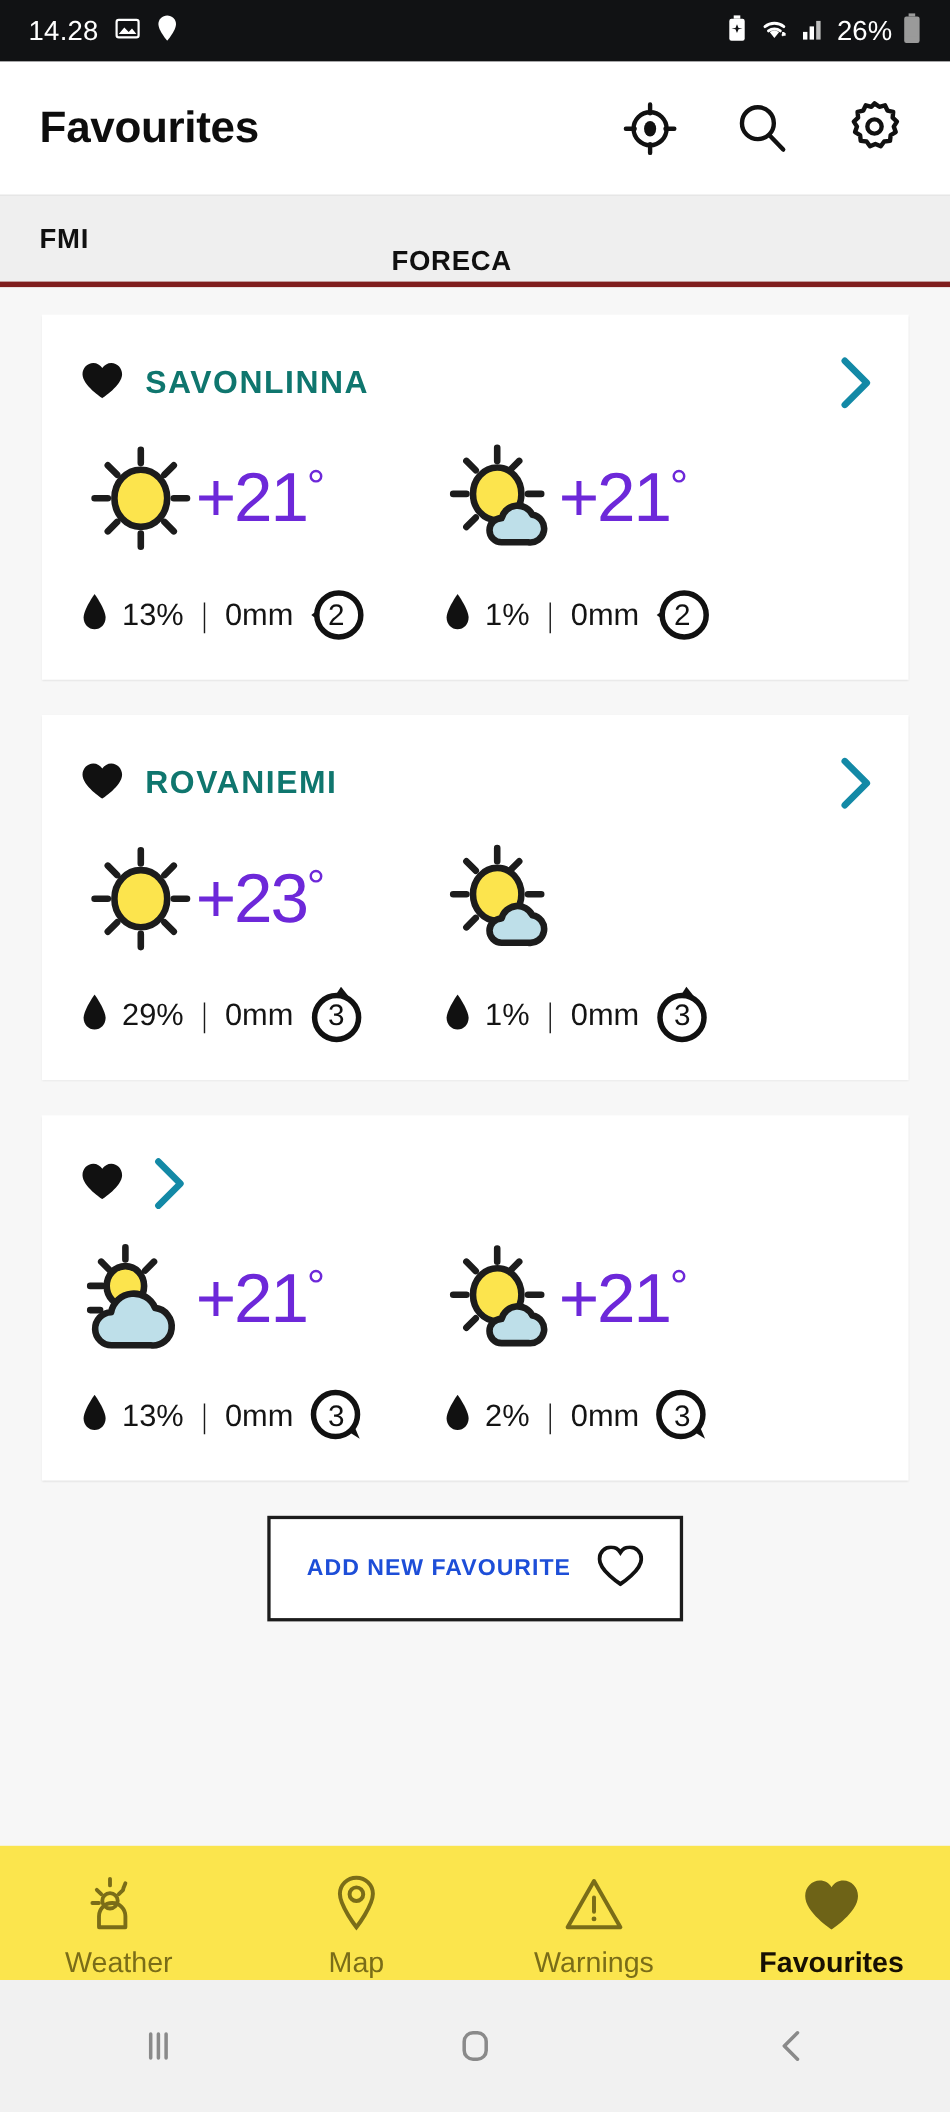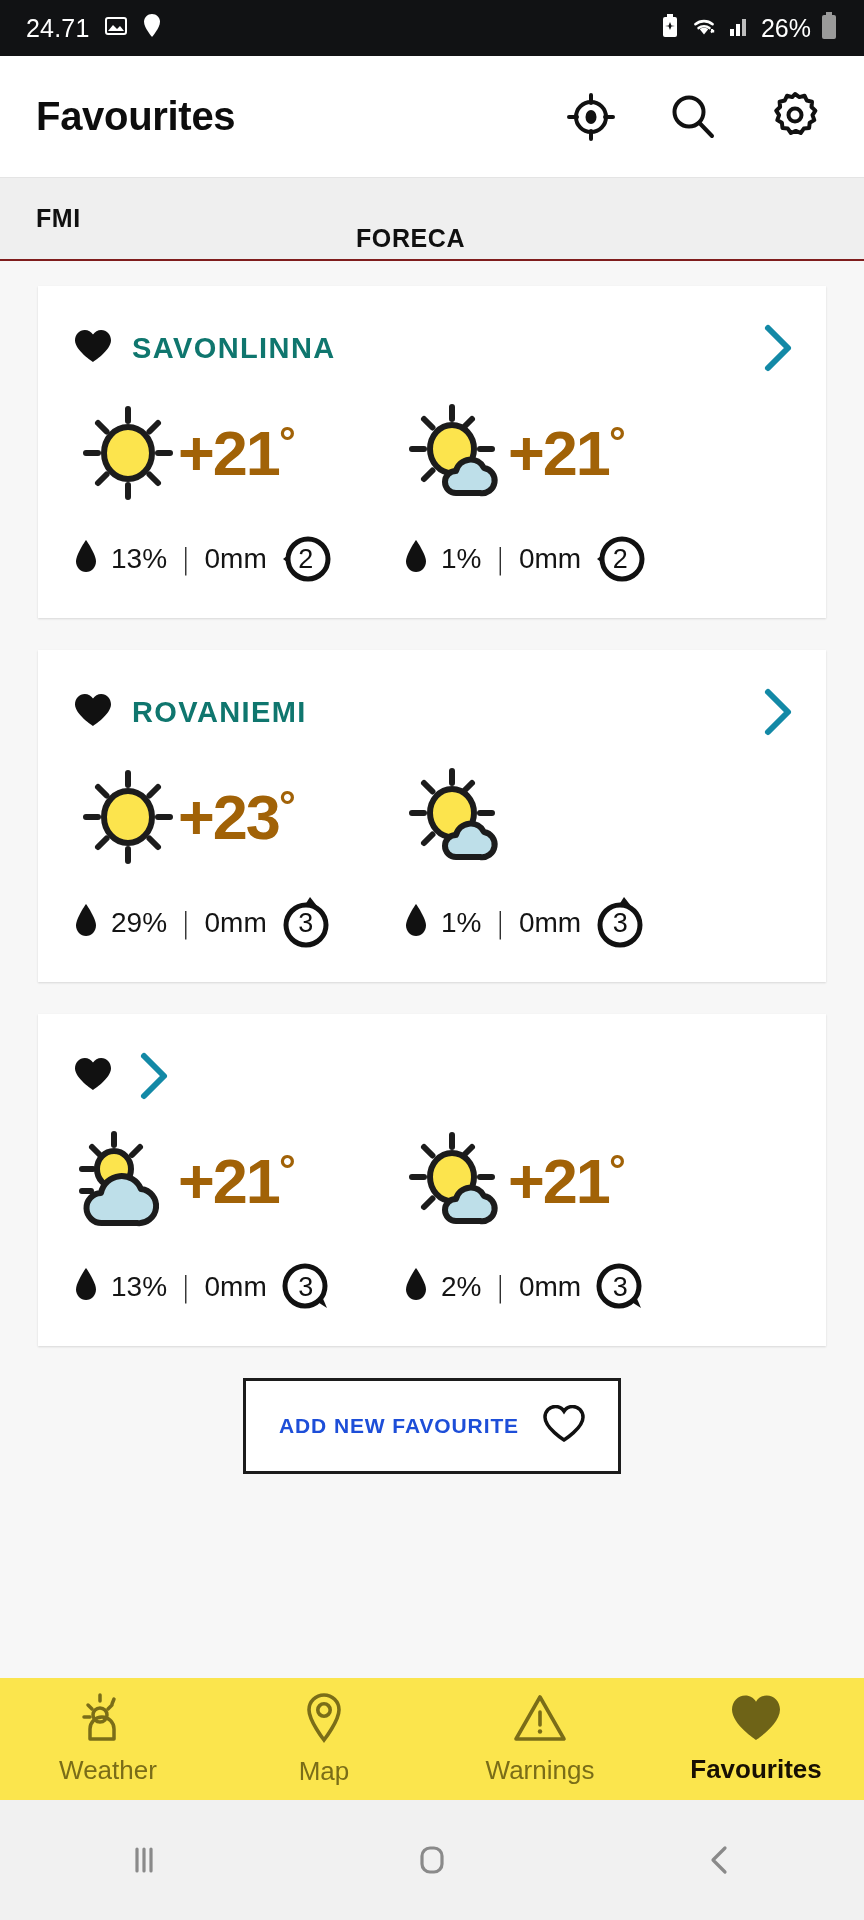--- a/index.html
+++ b/index.html
@@ -34,21 +34,21 @@
     letter-spacing: -0.3px;
   }
   .appbar-actions { display: flex; align-items: center; gap: 44px; padding-right: 6px; }
   .act { width: 58px; height: 58px; display: flex; align-items: center; justify-content: center; }
 
   
   .srcrow {
     height: 84px; background: #efefef;
     display: flex; align-items: center;
     border-top: 1px solid #e4e4e4;
-    border-bottom: 2px solid #7f1d1d;
+    border-bottom: 5px solid #7f1d1d;
   }
   .srcrow .col { font-size: 25px; font-weight: 700; letter-spacing: .6px; color: #101010; }
   .srcrow .col.fmi { width: 352px; padding-left: 36px; }
   .srcrow .col.foreca { padding-left: 4px; margin-top: 40px; }
 
   
   .list { padding-top: 25px; }
   .card {
     background: #fff; margin: 0 38px 32px 38px;
     box-shadow: 0 1px 2px rgba(0,0,0,.13);
@@ -66,21 +66,21 @@
   }
   .chev { display: flex; align-items: center; }
 
   .cols { display: flex; padding: 18px 0 0 0; }
   .col-block { width: 352px; padding-left: 36px; }
   .col-block.second { padding-left: 14px; }
 
   .temprow { display: flex; align-items: center; height: 118px; }
   .wicon { width: 108px; height: 104px; flex: 0 0 auto; }
   .temp {
-    font-size: 63px; font-weight: 700; color: #a16207;
+    font-size: 63px; font-weight: 400; color: #6d28d9;
     letter-spacing: -2px; margin-left: -4px; white-space: nowrap;
   }
   .temp .deg { font-size: 42px; vertical-align: 18px; }
 
   .metarow {
     display: flex; align-items: center; gap: 0;
     margin-top: 18px; font-size: 28px; color: #141414;
     font-family: "DejaVu Sans", sans-serif;
   }
   .drop { margin-right: 13px; }
@@ -99,21 +99,21 @@
   .addfav {
     border: 3px solid #1c1c1c; background: #fff;
     width: 378px; height: 96px;
     display: flex; align-items: center; justify-content: center; gap: 24px;
   }
   .addfav-label { font-size: 21px; font-weight: 700; letter-spacing: .9px; color: #1d4ed8; }
 
   
   .bottomnav {
     position: absolute; left: 0; bottom: 120px; width: 864px; height: 122px;
-    background: #fbe54d; display: flex; align-items: center;
+    background: #fbe54d; display: flex; align-items: flex-end;
   }
   .navitem {
     flex: 1; display: flex; flex-direction: column; align-items: center; gap: 8px;
   }
   .navlabel { font-size: 26px; color: #7a6d18; }
   .navitem.active .navlabel { color: #171003; font-weight: 700; }
 
   
   .androidnav {
     position: absolute; left: 0; bottom: 0; width: 864px; height: 120px;
@@ -121,21 +121,21 @@
   }
   .androidnav > div { flex: 1; display: flex; align-items: center; justify-content: center; }
 </style>
 </head>
 <body>
 
 <div class="screen">
 
   <div class="statusbar">
     <div class="sb-left">
-      <span class="sb-time">24.71</span>
+      <span class="sb-time">14.28</span>
       <span class="ic">
         <svg width="24" height="24" viewBox="0 0 24 24">
             <rect x="2" y="4" width="20" height="16" rx="2" fill="none" stroke="#fff" stroke-width="2"></rect>
             <path d="M4 17l5-6 4 4 3-3 4 5z" fill="#fff"></path>
           </svg>
       </span>
       <span class="ic">
         <svg width="20" height="26" viewBox="0 0 20 26">
             <path d="M10 1C5.6 1 2 4.5 2 8.8c0 6 8 15.2 8 15.2s8-9.2 8-15.2C18 4.5 14.4 1 10 1z" fill="#fff"></path>
           </svg>

